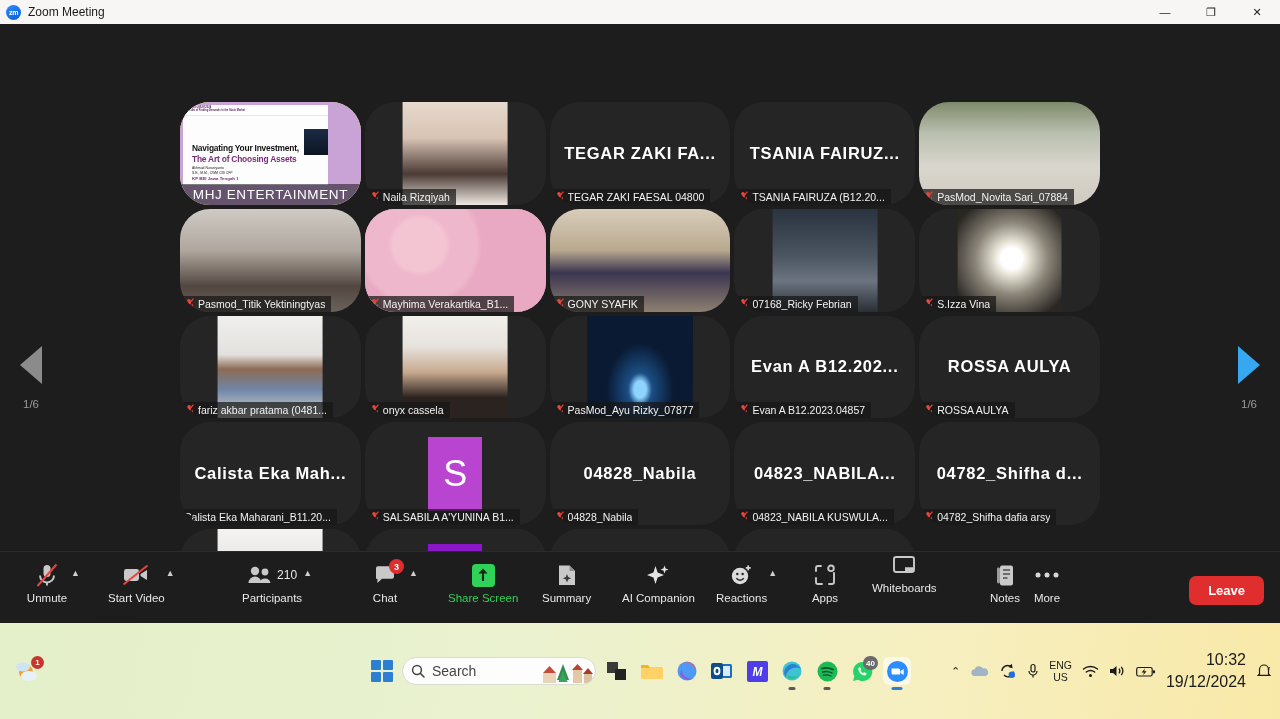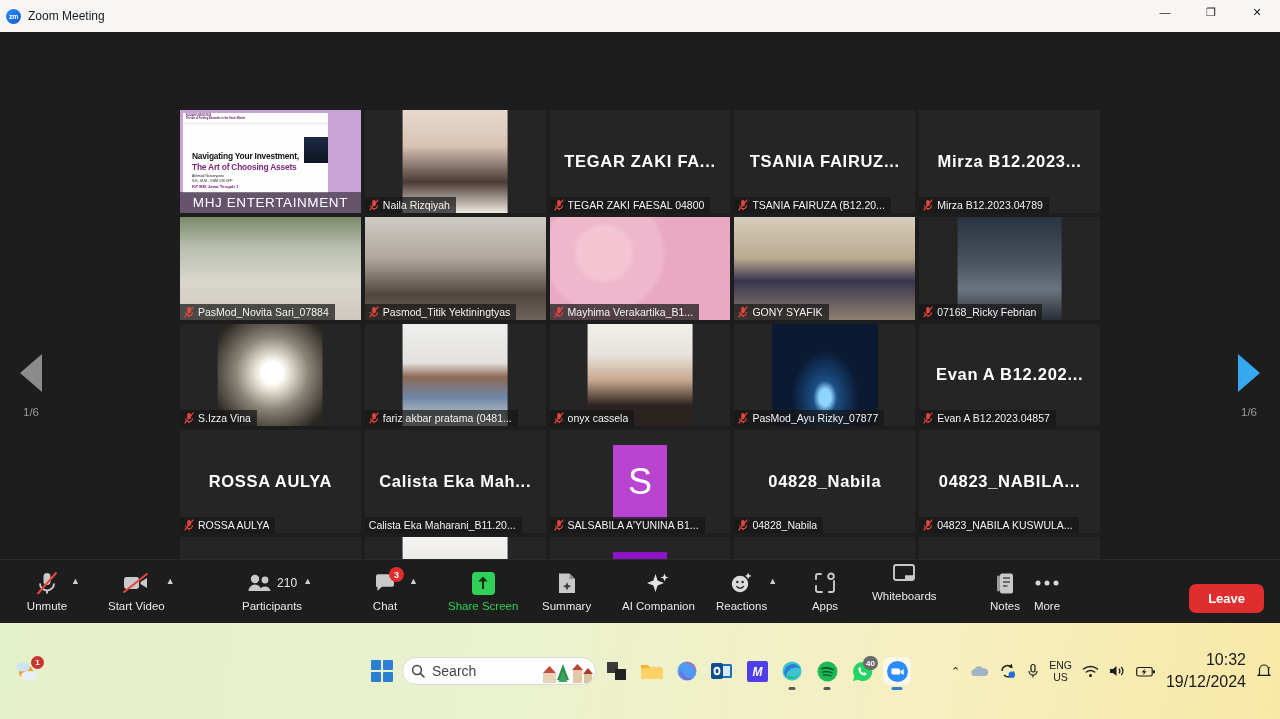--- a/index.html
+++ b/index.html
@@ -5,21 +5,21 @@
   * { margin:0; padding:0; box-sizing:border-box; }
   html,body { width:1280px; height:719px; overflow:hidden; }
   body {
     font-family:"Liberation Sans", sans-serif;
     background:#1a1a1a;
     -webkit-font-smoothing:antialiased;
   }
 
   
   .titlebar {
-    height:32px; background:#f7f6f4; display:flex; align-items:center;
+    height:24px; background:#f7f6f4; display:flex; align-items:center;
     position:relative;
   }
   .tb-logo {
     width:15px; height:15px; border-radius:50%;
     background:linear-gradient(145deg,#2d8cff,#0b5cd5);
     margin-left:6px; margin-right:7px;
     display:flex; align-items:center; justify-content:center;
     color:#fff; font-size:7px; font-weight:bold; letter-spacing:-0.3px;
   }
   .tb-title { font-size:12px; color:#1b1b1b; }
@@ -50,21 +50,21 @@
   
   .gallery {
     position:absolute; left:180px; top:78px;
     width:920px; height:530px;
     display:grid; grid-template-columns:repeat(5,1fr);
     grid-template-rows:repeat(5,1fr);
     gap:4px;
   }
   .tile {
     position:relative; background:#252525; overflow:hidden;
-    display:flex; align-items:center; justify-content:center;
+    display:flex; align-items:center; justify-content:center;border-radius:30px;
   }
   .tile.active { outline:3px solid #e6f55f; outline-offset:-3px; }
   .tile-name-big {
     color:#fff; font-size:16.5px; font-weight:bold;
     letter-spacing:0.7px; text-align:center;
     padding:0 5px; white-space:nowrap; overflow:hidden;
   }
   .namebar {
     position:absolute; left:0; bottom:0;
     display:flex; align-items:center; gap:4px;
@@ -278,32 +278,20 @@
           <svg class="mic-muted" viewBox="0 0 10 12">
     <rect x="3.2" y="1" width="3.6" height="6.3" rx="1.8" fill="#e8453c"></rect>
     <path d="M1.6 6.2 a3.4 3.4 0 0 0 6.8 0" stroke="#e8453c" stroke-width="1.1" fill="none"></path>
     <line x1="5" y1="9.4" x2="5" y2="11.2" stroke="#e8453c" stroke-width="1.1"></line>
     <line x1="0.6" y1="11.4" x2="9.4" y2="0.6" stroke="#e8453c" stroke-width="1.15"></line>
   </svg>
           <span>TSANIA FAIRUZA (B12.20...</span>
         </div>
       </div>
       <div class="tile">
-        <div class="tile-name-big">Mirza  B12.2023...</div>
-        <div class="namebar">
-          <svg class="mic-muted" viewBox="0 0 10 12">
-    <rect x="3.2" y="1" width="3.6" height="6.3" rx="1.8" fill="#e8453c"></rect>
-    <path d="M1.6 6.2 a3.4 3.4 0 0 0 6.8 0" stroke="#e8453c" stroke-width="1.1" fill="none"></path>
-    <line x1="5" y1="9.4" x2="5" y2="11.2" stroke="#e8453c" stroke-width="1.1"></line>
-    <line x1="0.6" y1="11.4" x2="9.4" y2="0.6" stroke="#e8453c" stroke-width="1.15"></line>
-  </svg>
-          <span>Mirza B12.2023.04789</span>
-        </div>
-      </div>
-      <div class="tile">
         <div class="media" style="background:linear-gradient(180deg,#7d8a6a 0%,#b9bfae 30%,#d9d6cd 62%,#cfcac0 100%);"></div>
         <div class="namebar">
           <svg class="mic-muted" viewBox="0 0 10 12">
     <rect x="3.2" y="1" width="3.6" height="6.3" rx="1.8" fill="#e8453c"></rect>
     <path d="M1.6 6.2 a3.4 3.4 0 0 0 6.8 0" stroke="#e8453c" stroke-width="1.1" fill="none"></path>
     <line x1="5" y1="9.4" x2="5" y2="11.2" stroke="#e8453c" stroke-width="1.1"></line>
     <line x1="0.6" y1="11.4" x2="9.4" y2="0.6" stroke="#e8453c" stroke-width="1.15"></line>
   </svg>
           <span>PasMod_Novita Sari_07884</span>
         </div>

